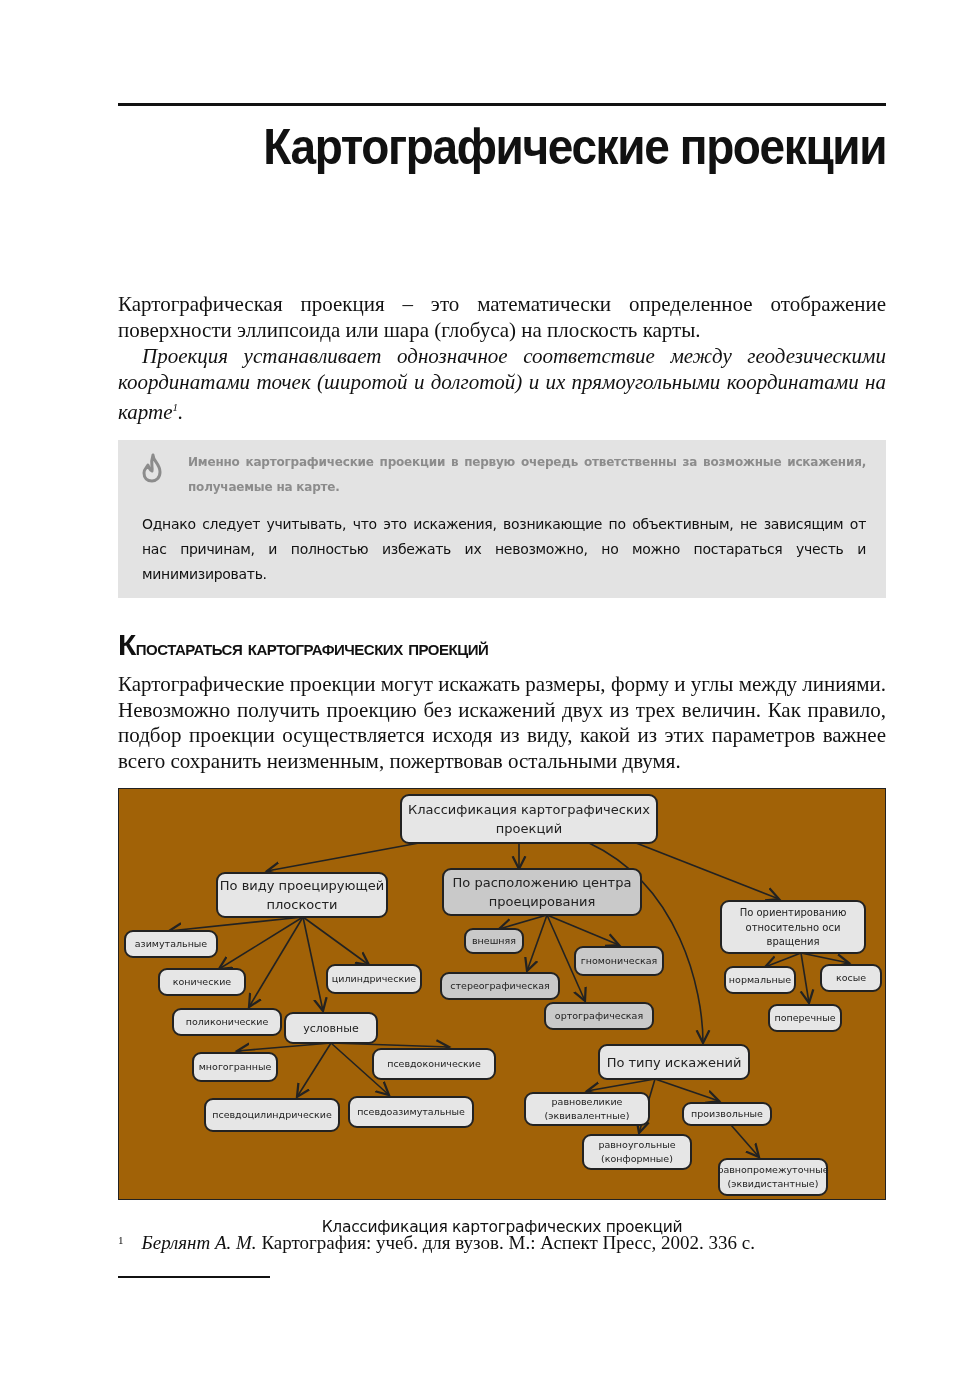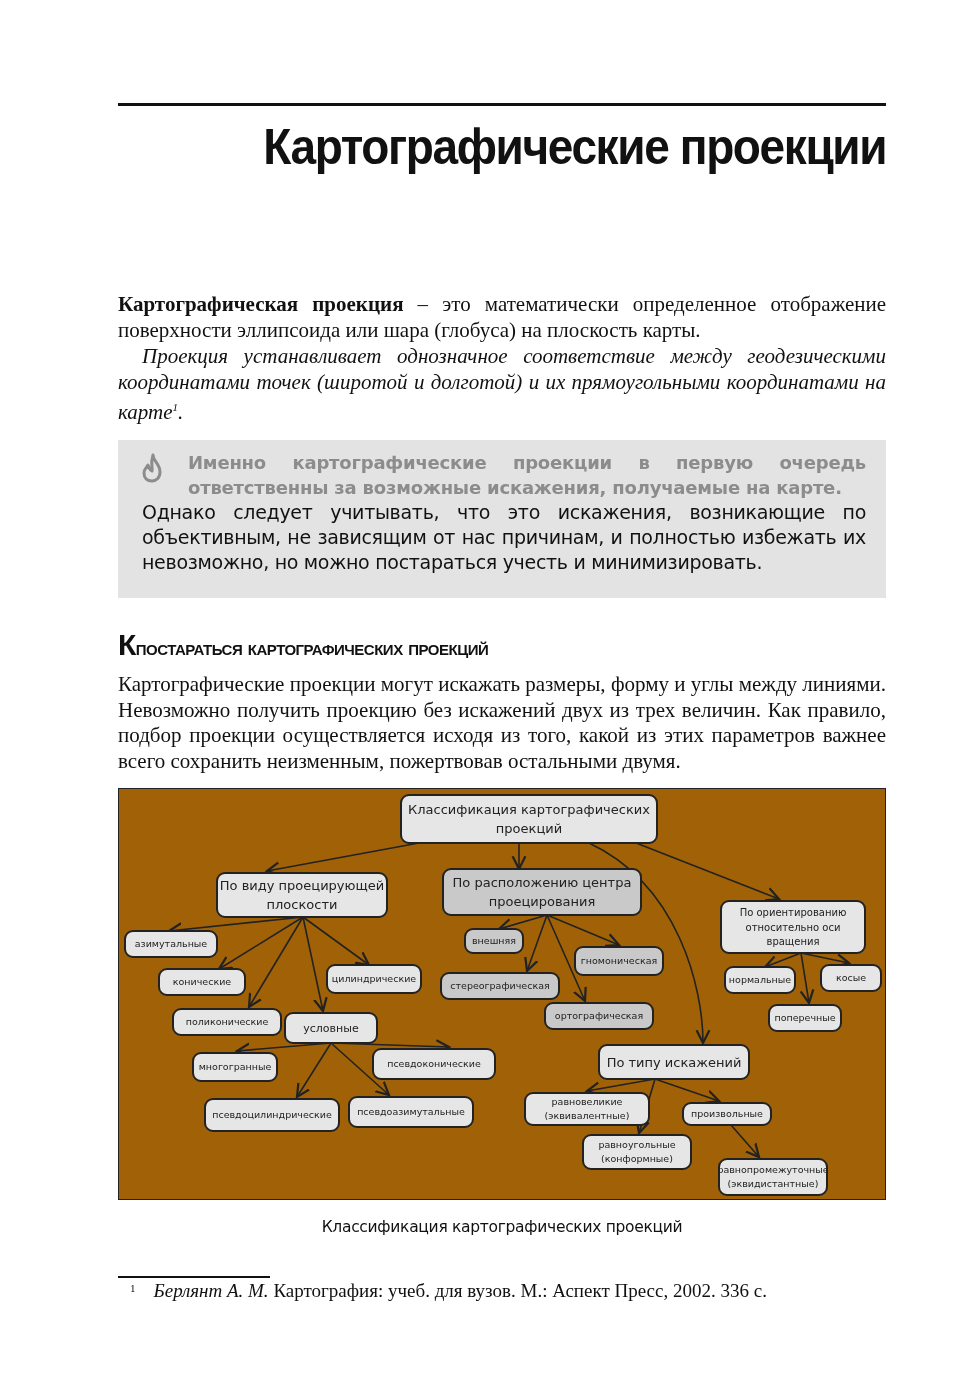--- a/index.html
+++ b/index.html
@@ -1,32 +1,32 @@
 <!DOCTYPE html>
 <html><head>
 <meta charset="utf-8">
 <style>
   html, body { margin: 0; padding: 0; background: #ffffff; }
   body { width: 974px; height: 1388px; position: relative; overflow: hidden; color: #111; }
   .top-rule { position: absolute; left: 118px; top: 103px; width: 768px; height: 3px; background: #111; }
   .title { position: absolute; right: 88px; top: 118px; font-family: "Liberation Sans", sans-serif; font-weight: bold; font-size: 50px; letter-spacing: -1.5px; transform: scaleX(0.92); transform-origin: right; white-space: nowrap; }
   .serif-p { position: absolute; left: 118px; width: 768px; font-family: "Liberation Serif", serif; font-size: 21px; line-height: 25.5px; text-align: justify; }
-  .serif-p b { font-weight: bold; }
+  .serif-p b { font-weight: normal; }
   .indent { text-indent: 24px; font-style: italic; }
   .callout { position: absolute; left: 118px; top: 440px; width: 768px; height: 158px; background: #e3e3e3; }
   .callout .icon { position: absolute; left: 20px; top: 12px; width: 28px; height: 32px; }
-  .callout .lead { position: absolute; left: 70px; right: 20px; top: 10px; font-family: "DejaVu Sans", sans-serif; font-weight: bold; font-size: 18px; line-height: 25px; color: #8c8c8c; text-align: justify; letter-spacing: -0.2px; }
-  .callout .body { position: absolute; left: 24px; right: 20px; top: 60px; font-family: "DejaVu Sans", sans-serif; font-size: 19px; line-height: 25px; color: #111; text-align: justify; letter-spacing: -0.3px; }
+  .callout .lead { position: absolute; left: 70px; right: 20px; top: 10px; font-family: "DejaVu Sans", sans-serif; font-weight: bold; font-size: 12px; line-height: 25px; color: #8c8c8c; text-align: justify; letter-spacing: -0.2px; }
+  .callout .body { position: absolute; left: 24px; right: 20px; top: 72px; font-family: "DejaVu Sans", sans-serif; font-size: 14px; line-height: 25px; color: #111; text-align: justify; letter-spacing: -0.3px; }
   .h2 { position: absolute; left: 118px; top: 628px; font-family: "Liberation Sans", sans-serif; font-weight: bold; font-size: 22px; letter-spacing: -0.5px; font-variant: small-caps; white-space: nowrap; }
   .h2 .big { font-size: 30px; }
   .figure { position: absolute; left: 118px; top: 788px; width: 766px; height: 410px; border: 1px solid #222; background: #a16207; }
   .figure svg { position: absolute; left: 0; top: 0; }
   .caption { position: absolute; left: 118px; width: 768px; top: 1218px; text-align: center; font-family: "DejaVu Sans", sans-serif; font-size: 15.5px; letter-spacing: -0.3px; }
   .fn-rule { position: absolute; left: 118px; top: 1276px; width: 152px; height: 2px; background: #111; }
-  .footnote { position: absolute; left: 118px; top: 1280px; font-family: "Liberation Serif", serif; font-size: 19px; white-space: nowrap; margin-left: 12px; }
+  .footnote { position: absolute; left: 118px; top: 1232px; font-family: "Liberation Serif", serif; font-size: 19px; white-space: nowrap; }
   .footnote .num { font-size: 11px; vertical-align: top; position: relative; top: 2px; margin-right: 18px; }
   .footnote i { font-style: italic; }
   .node rect { stroke: #222; stroke-width: 2; }
   .node text { font-family: "DejaVu Sans", sans-serif; fill: #222; text-anchor: middle; }
   .edge { stroke: #222; stroke-width: 1.6; fill: none; }
   sup { font-size: 11px; }
 </style>
 </head>
 <body>
 
@@ -38,21 +38,21 @@
 
 <div class="callout">
   <svg class="icon" viewBox="0 0 28 32">
     <path d="M15 3 C15 9 22 12 22 20 C22 26 18 29 14 29 C9 29 6 26 6 21 C6 17 9 15 10 13 C11 17 12 18 14 19 C15 15 12 12 15 3 Z" fill="none" stroke="#8c8c8c" stroke-width="3" stroke-linejoin="round"></path>
   </svg>
   <div class="lead">Именно картографические проекции в первую очередь ответственны за возможные искажения, получаемые на карте.</div>
   <div class="body">Однако следует учитывать, что это искажения, возникающие по объективным, не зависящим от нас причинам, и полностью избежать их невозможно, но можно постараться учесть и минимизировать.</div>
 </div>
 
 <div class="h2"><span class="big">К</span><span>постараться картографических проекций</span></div>
-<div class="serif-p" style="top:672px">Картографические проекции могут искажать размеры, форму и углы между линиями. Невозможно получить проекцию без искажений двух из трех величин. Как правило, подбор проекции осуществляется исходя из того, какой из этих параметров важнее всего сохранить неизменным, пожертвовав остальными двумя.</div>
+<div class="serif-p" style="top:672px">Картографические проекции могут искажать размеры, форму и углы между линиями. Невозможно получить проекцию без искажений двух из трех величин. Как правило, подбор проекции осуществляется исходя из виду, какой из этих параметров важнее всего сохранить неизменным, пожертвовав остальными двумя.</div>
 
 <div class="figure">
   <svg width="766" height="410" viewBox="0 0 766 410">
     <defs>
       <marker id="ah" markerWidth="10" markerHeight="10" refX="8" refY="5" orient="auto">
         <path d="M0 1 L8 5 L0 9" fill="none" stroke="#222" stroke-width="1.4"></path>
       </marker>
     </defs>
     <g id="edges">
         <path d="M300 54 L148 82" class="edge" marker-end="url(#ah)"></path>

